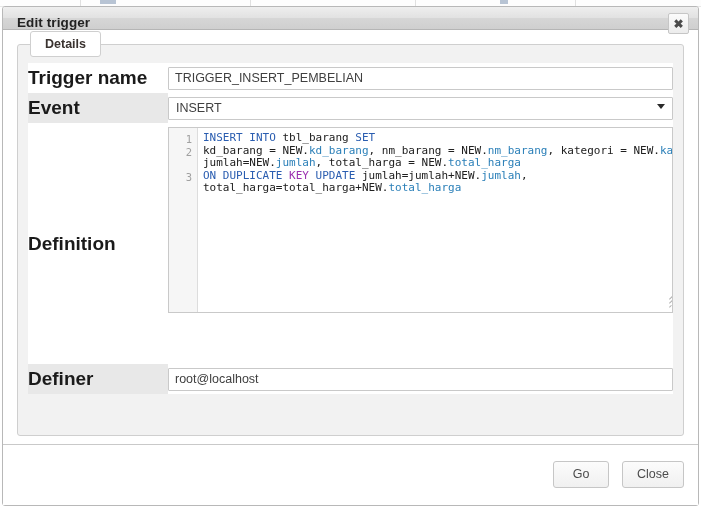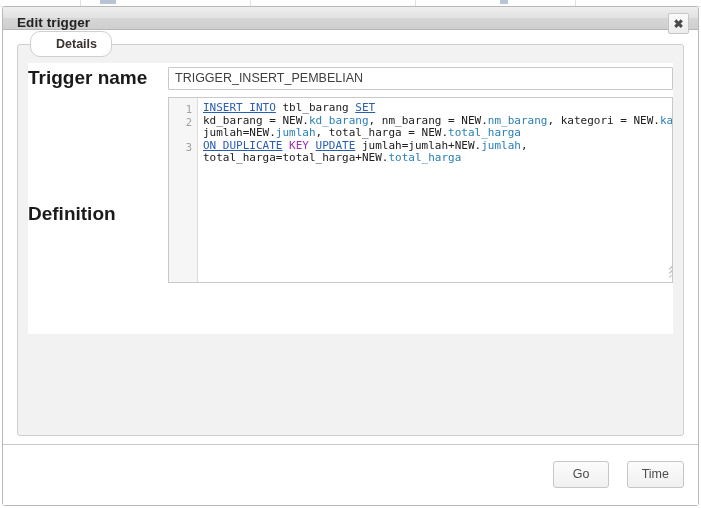--- a/index.html
+++ b/index.html
@@ -82,22 +82,22 @@
     border-radius: 3px;
     background: #f2f2f2;
     padding: 14px 10px 10px 10px;
     height: 392px;
   }
   .tab-label {
     position: absolute;
     top: -14px; left: 12px;
     background: #ffffff;
     border: 1px solid #cfcfcf;
-    border-radius: 10px;
-    padding: 5px 14px 5px 25px;
+    border-radius: 3px;
+    padding: 5px 14px 5px 14px;
     font-size: 12.5px;
     font-weight: bold;
     color: #3a3330;
     cursor: pointer;
   }
 
   table.form {
     width: 100%;
     border-collapse: collapse;
     margin-top: 4px;
@@ -187,21 +187,21 @@
   }
   .code {
     position: absolute;
     left: 34px; top: 4px; right: 4px;
     font-family: "DejaVu Sans Mono", monospace;
     font-size: 11px;
     line-height: 12.6px;
     color: #202020;
     white-space: pre;
   }
-  .k  { color: #2a5db0; text-decoration: underline; }  
+  .k  { color: #2a5db0; }  
   .k2 { color: #9b30b0; }  
   .p  { color: #2a7fb8; }  
   .resize-grip {
     position: absolute;
     right: 2px; bottom: 2px;
     width: 12px; height: 12px;
     cursor: nwse-resize;
   }
   .resize-grip i {
     position: absolute;
@@ -266,20 +266,29 @@
         <tbody>
             <tr class="odd">
           <td class="lbl">Trigger name</td>
           <td class="fld">
             <input class="txt" type="text" value="TRIGGER_INSERT_PEMBELIAN" style="">
           </td>
         </tr>
 
 
 
+        <tr class="even">
+          <td class="lbl">Event</td>
+          <td class="fld">
+            <div class="sel">
+              <span class="sel-text">INSERT</span>
+              <span class="sel-arrow"></span>
+            </div>
+          </td>
+        </tr>
 
         <tr class="odd defrow">
           <td class="lbl">Definition</td>
           <td class="fld">
             <div class="codearea">
               <div class="gutter">
                 <span class="num" style="top:6px;">1</span>
                 <span class="num" style="top:18.6px;">2</span>
                 <span class="num" style="top:43.8px;">3</span>
               </div>
@@ -290,24 +299,30 @@
 total_harga=total_harga+NEW.<span class="p">total_harga</span></div>
               <div class="resize-grip">
                 <i style="left:11px; top:1px;  width:11px;"></i>
                 <i style="left:11px; top:5px;  width:7px;"></i>
                 <i style="left:11px; top:9px;  width:3px;"></i>
               </div>
             </div>
           </td>
         </tr>
 
+        <tr class="even">
+          <td class="lbl">Definer</td>
+          <td class="fld">
+            <input class="txt" type="text" value="root@localhost" style="">
+          </td>
+        </tr>
       </tbody>
         </table>
 
     </div>
   </div>
 
   <div class="footer">
     <button class="btn go">Go</button>
-    <button class="btn close">Time</button>
+    <button class="btn close">Close</button>
   </div>
 
 </div>
 
 </body></html>

